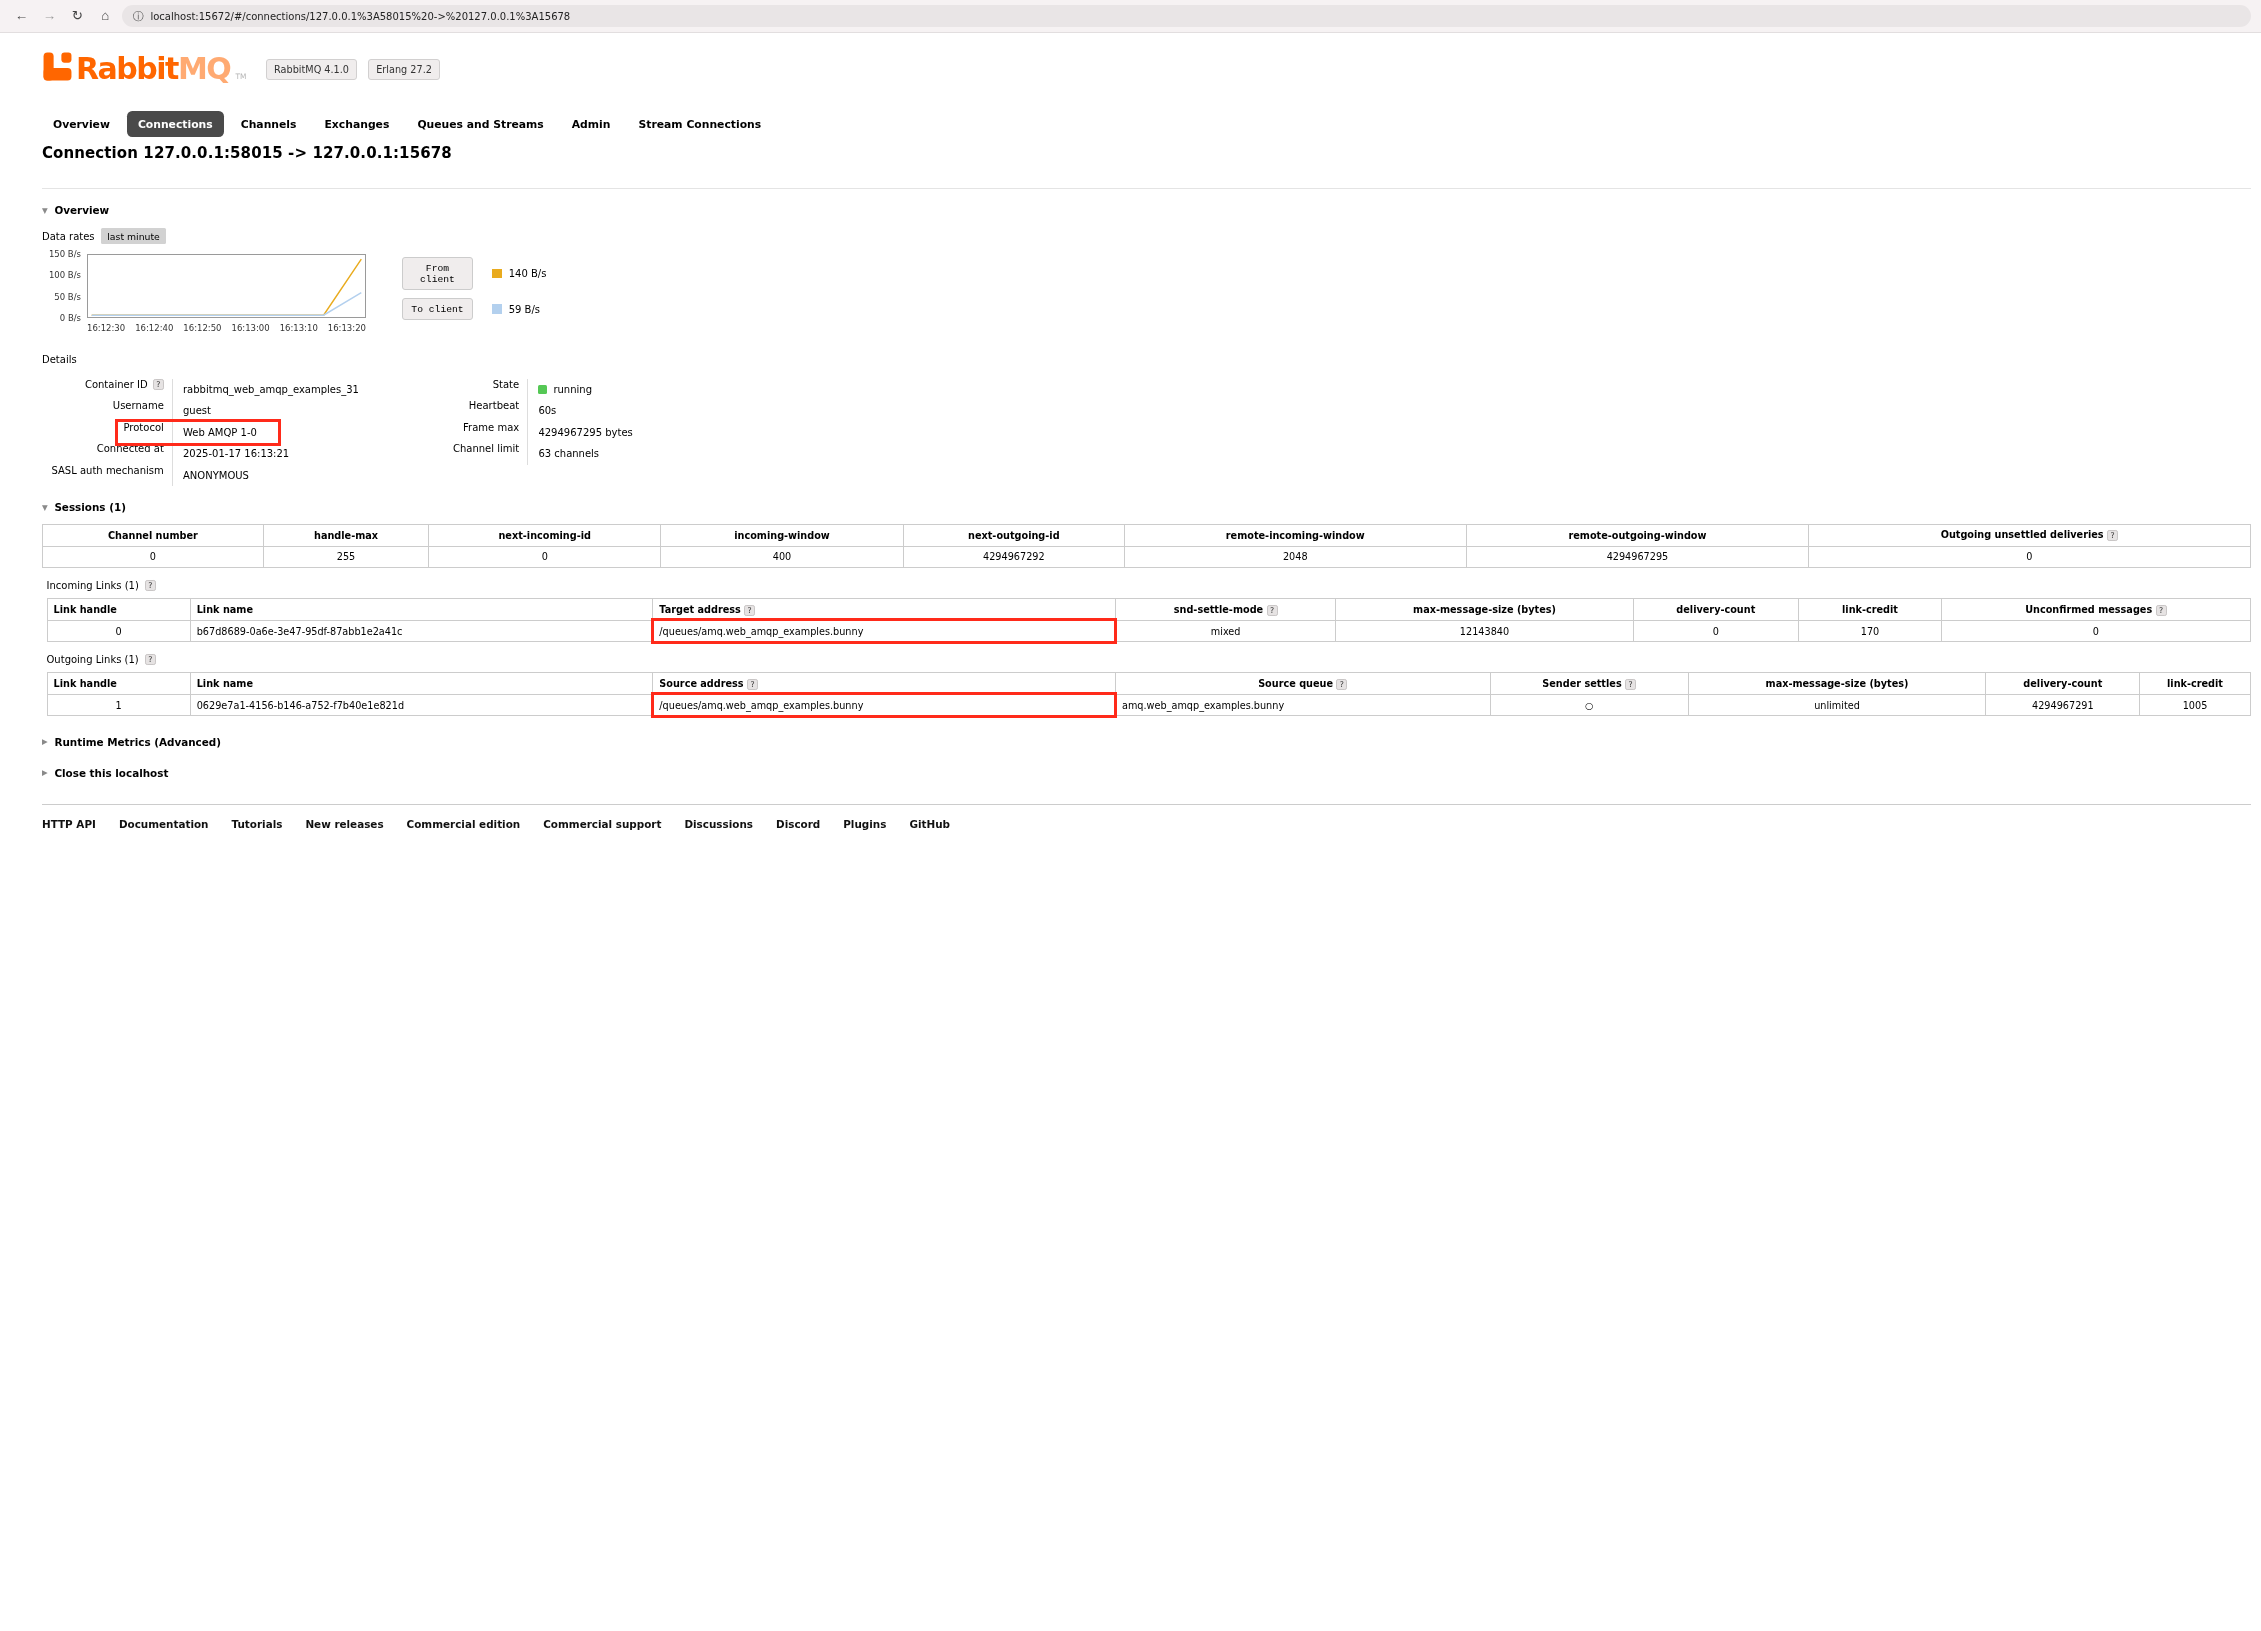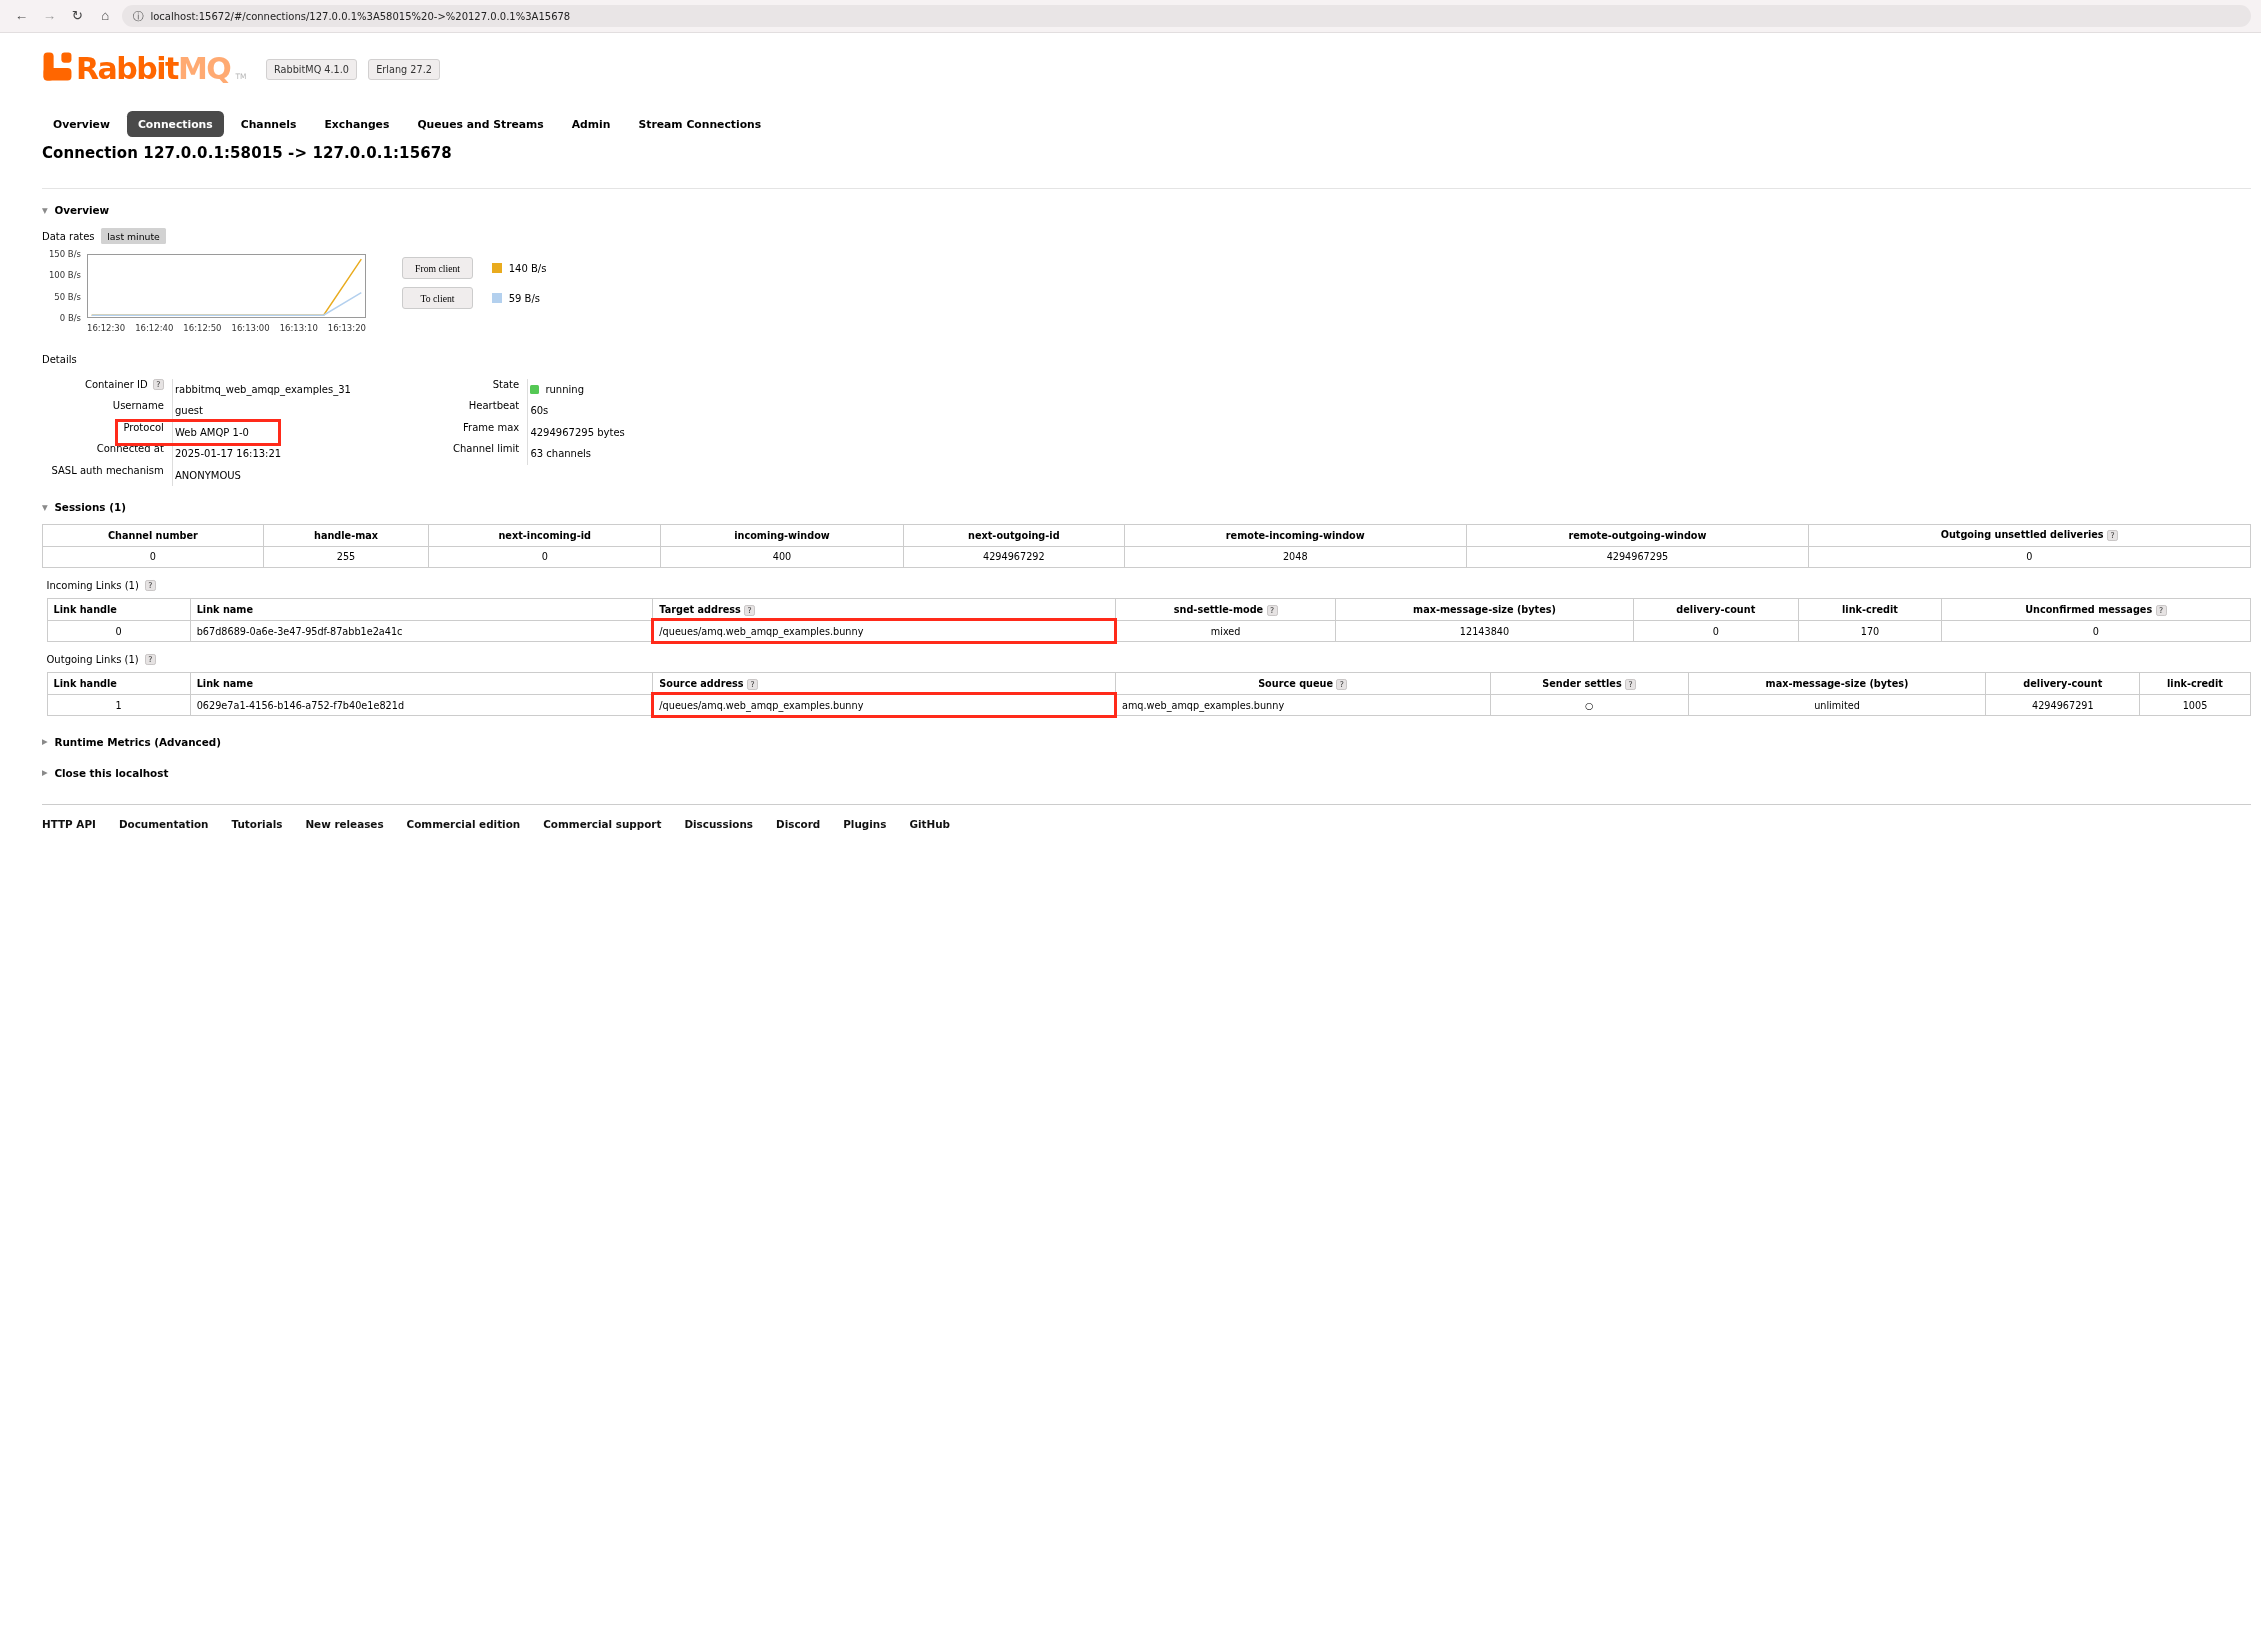--- a/index.html
+++ b/index.html
@@ -39,33 +39,33 @@
 
   .chart-block{display:flex;align-items:flex-start;margin-top:7.4px}
   .chart-wrap{position:relative;margin-left:45px}
   .plot{border:0.7px solid #9a9a9a;background:#fff;display:block}
   .yaxis{position:absolute;left:-45px;top:0;height:64px;width:39px}
   .yaxis span{position:absolute;right:0;transform:translateY(-50%);font-size:8.5px;color:#333;white-space:nowrap}
   .xaxis{display:flex;justify-content:space-between;width:279px;margin-top:5.2px;font-size:8.5px;color:#333}
 
   .legend{margin-left:36px;padding-top:3px}
   .legend-row{display:flex;align-items:center;margin-bottom:8.2px}
-  .legend-btn{font-family:Liberation Serif, serif;background:#f0eded;border:0.7px solid #ccc;border-radius:3px;padding:4.5px 7.4px;font-size:9.7px;width:71px;text-align:center;cursor:pointer}
+  .legend-btn{font-family:Liberation Mono, monospace;background:#f0eded;border:0.7px solid #ccc;border-radius:3px;padding:4.5px 7.4px;font-size:9.7px;width:71px;text-align:center;cursor:pointer}
   .swatch{width:9.7px;height:9.7px;margin-left:19.3px;margin-right:6.7px;flex:none}
   .legend-val{font-size:10px}
 
   .details-title{margin-top:21px;font-size:10px}
   .details{display:flex;margin-top:13.4px}
   .dcol{display:flex;flex-direction:column}
   .dcol.right{margin-left:13.4px}
   .drow{display:flex;align-items:flex-start;min-height:21.5px;position:relative}
   .dlabel{display:flex;justify-content:flex-end;align-items:center;gap:5.2px;padding-right:8.2px;font-size:10px;white-space:nowrap}
   .dcol.left .dlabel{width:130px}
   .dcol.right .dlabel{width:97px}
-  .dvalue{border-left:0.7px solid #ddd;padding-left:2px;font-size:10px;display:flex;align-items:center;gap:6px;align-self:stretch}
+  .dvalue{border-left:0.7px solid #ddd;padding-left:10px;font-size:10px;display:flex;align-items:center;gap:6px;align-self:stretch}
   .dcol.left .dvalue{min-width:245px}
   .dcol.right .dvalue{min-width:186px}
   .state-dot{width:9px;height:9px;border-radius:1.5px;flex:none}
   .red-frame{position:absolute;left:73px;top:-3px;height:calc(100% + 6px);width:166px;border:3px solid var(--hl);pointer-events:none;z-index:3}
 
   table{border-collapse:collapse;width:100%;font-size:9.7px;table-layout:fixed;background:#fff}
   th,td{border:0.7px solid #ccc;padding:4.5px 6px;overflow:hidden;white-space:nowrap}
   th{font-weight:bold}
   .t-c{text-align:center}
   .t-l{text-align:left}

